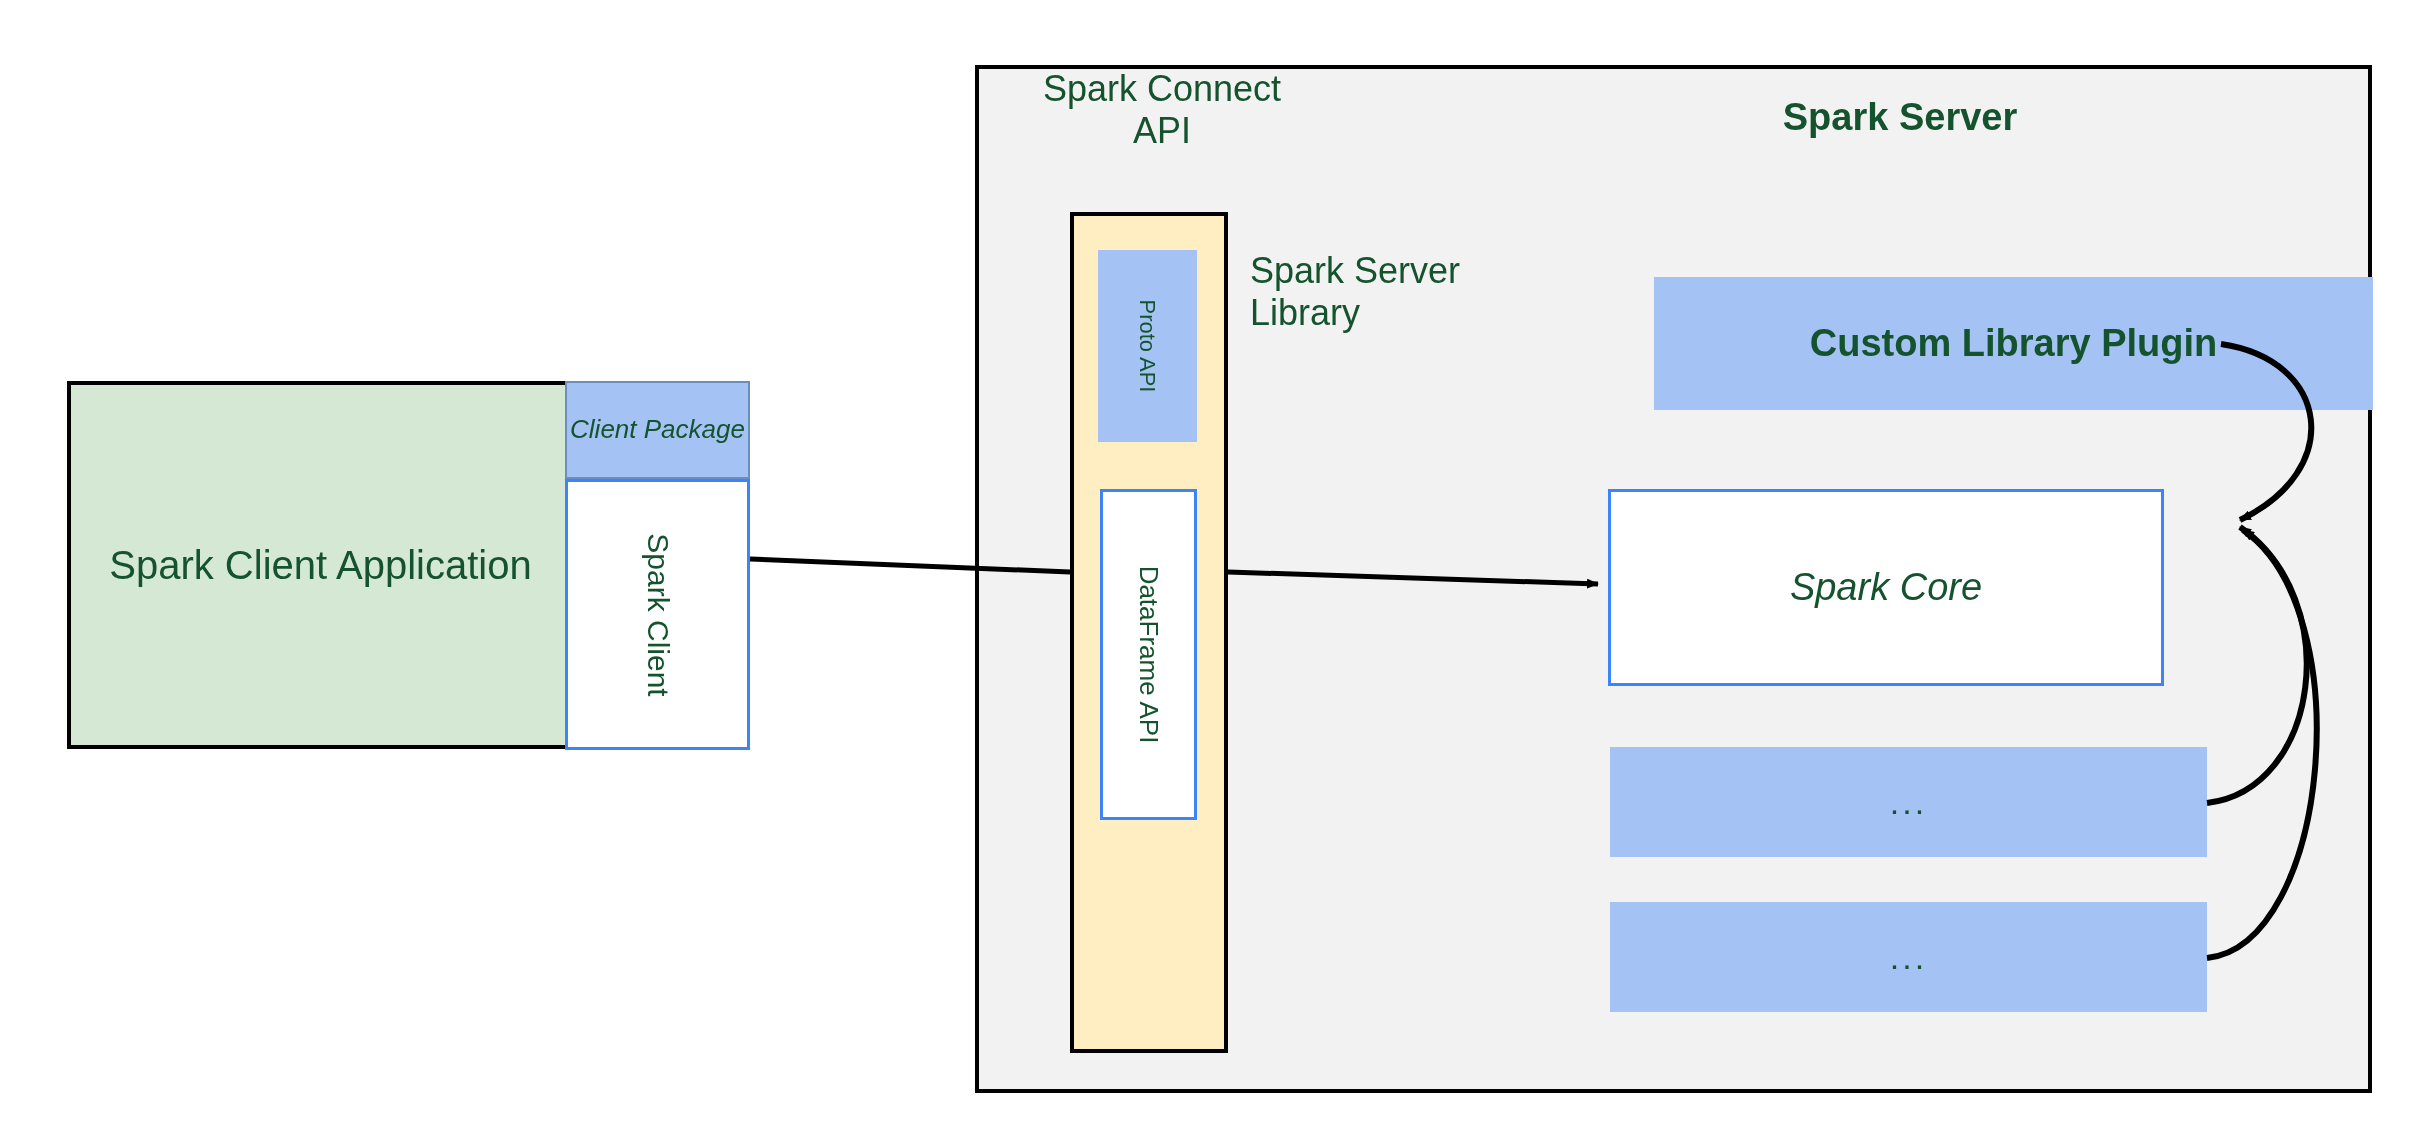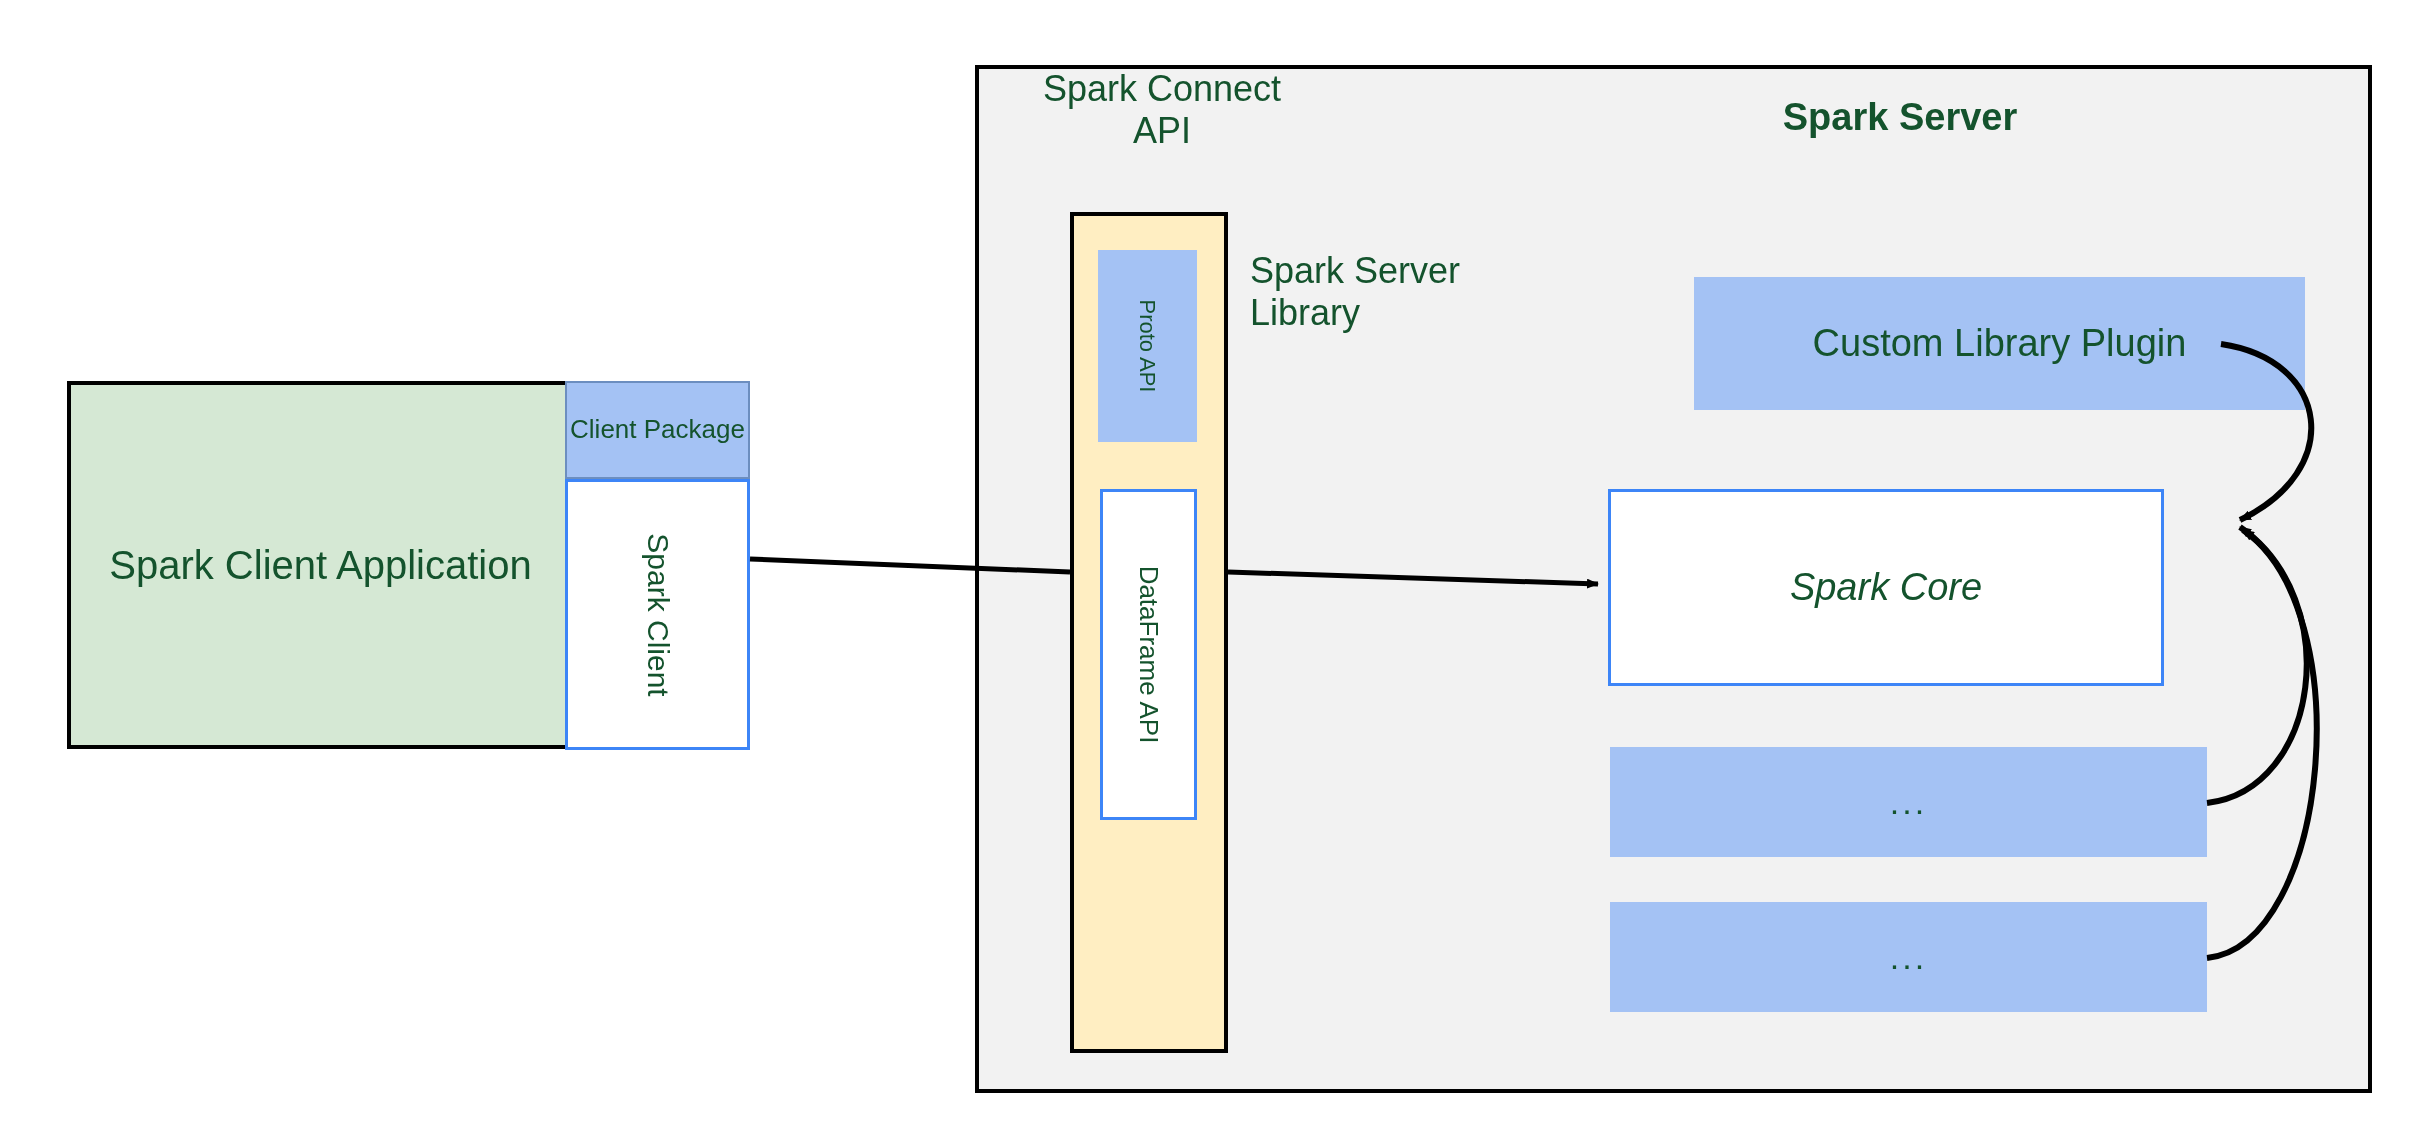--- a/index.html
+++ b/index.html
@@ -39,21 +39,21 @@
   #client-app .txt {
     font-size: 40px;
     line-height: 1.22;
     text-align: center;
   }
   #client-package {
     left: 565px; top: 381px; width: 185px; height: 98px;
     background: #a4c2f4;
     border: 2px solid #6c8ebf;
   }
-  #client-package .txt { font-size: 26px; line-height: 1.2; }
+  #client-package .txt { font-size: 26px; line-height: 1.2; font-style: italic; }
 
   #spark-client {
     left: 565px; top: 479px; width: 185px; height: 271px;
     background: #ffffff;
     border: 3px solid #3d85f7;
   }
   #spark-client .vtxt {
     font-size: 30px;
     transform: rotate(90deg);
     white-space: nowrap;
@@ -110,21 +110,21 @@
     transform: rotate(90deg);
     white-space: nowrap;
   }
 
   
   .server-block {
     background: #a4c2f4;
     border: none;
   }
   #custom-library-plugin {
-    left: 1694px; top: 277px; width: 611px; height: 133px;
+    left: 1654px; top: 277px; width: 719px; height: 133px; font-weight: bold;
   }
   #custom-library-plugin .txt { font-size: 38px; }
 
   #spark-core {
     left: 1608px; top: 489px; width: 556px; height: 197px;
     background: #ffffff;
     border: 3px solid #3d85f7;
     font-style: italic;
   }
   #spark-core .txt { font-size: 38px; }

